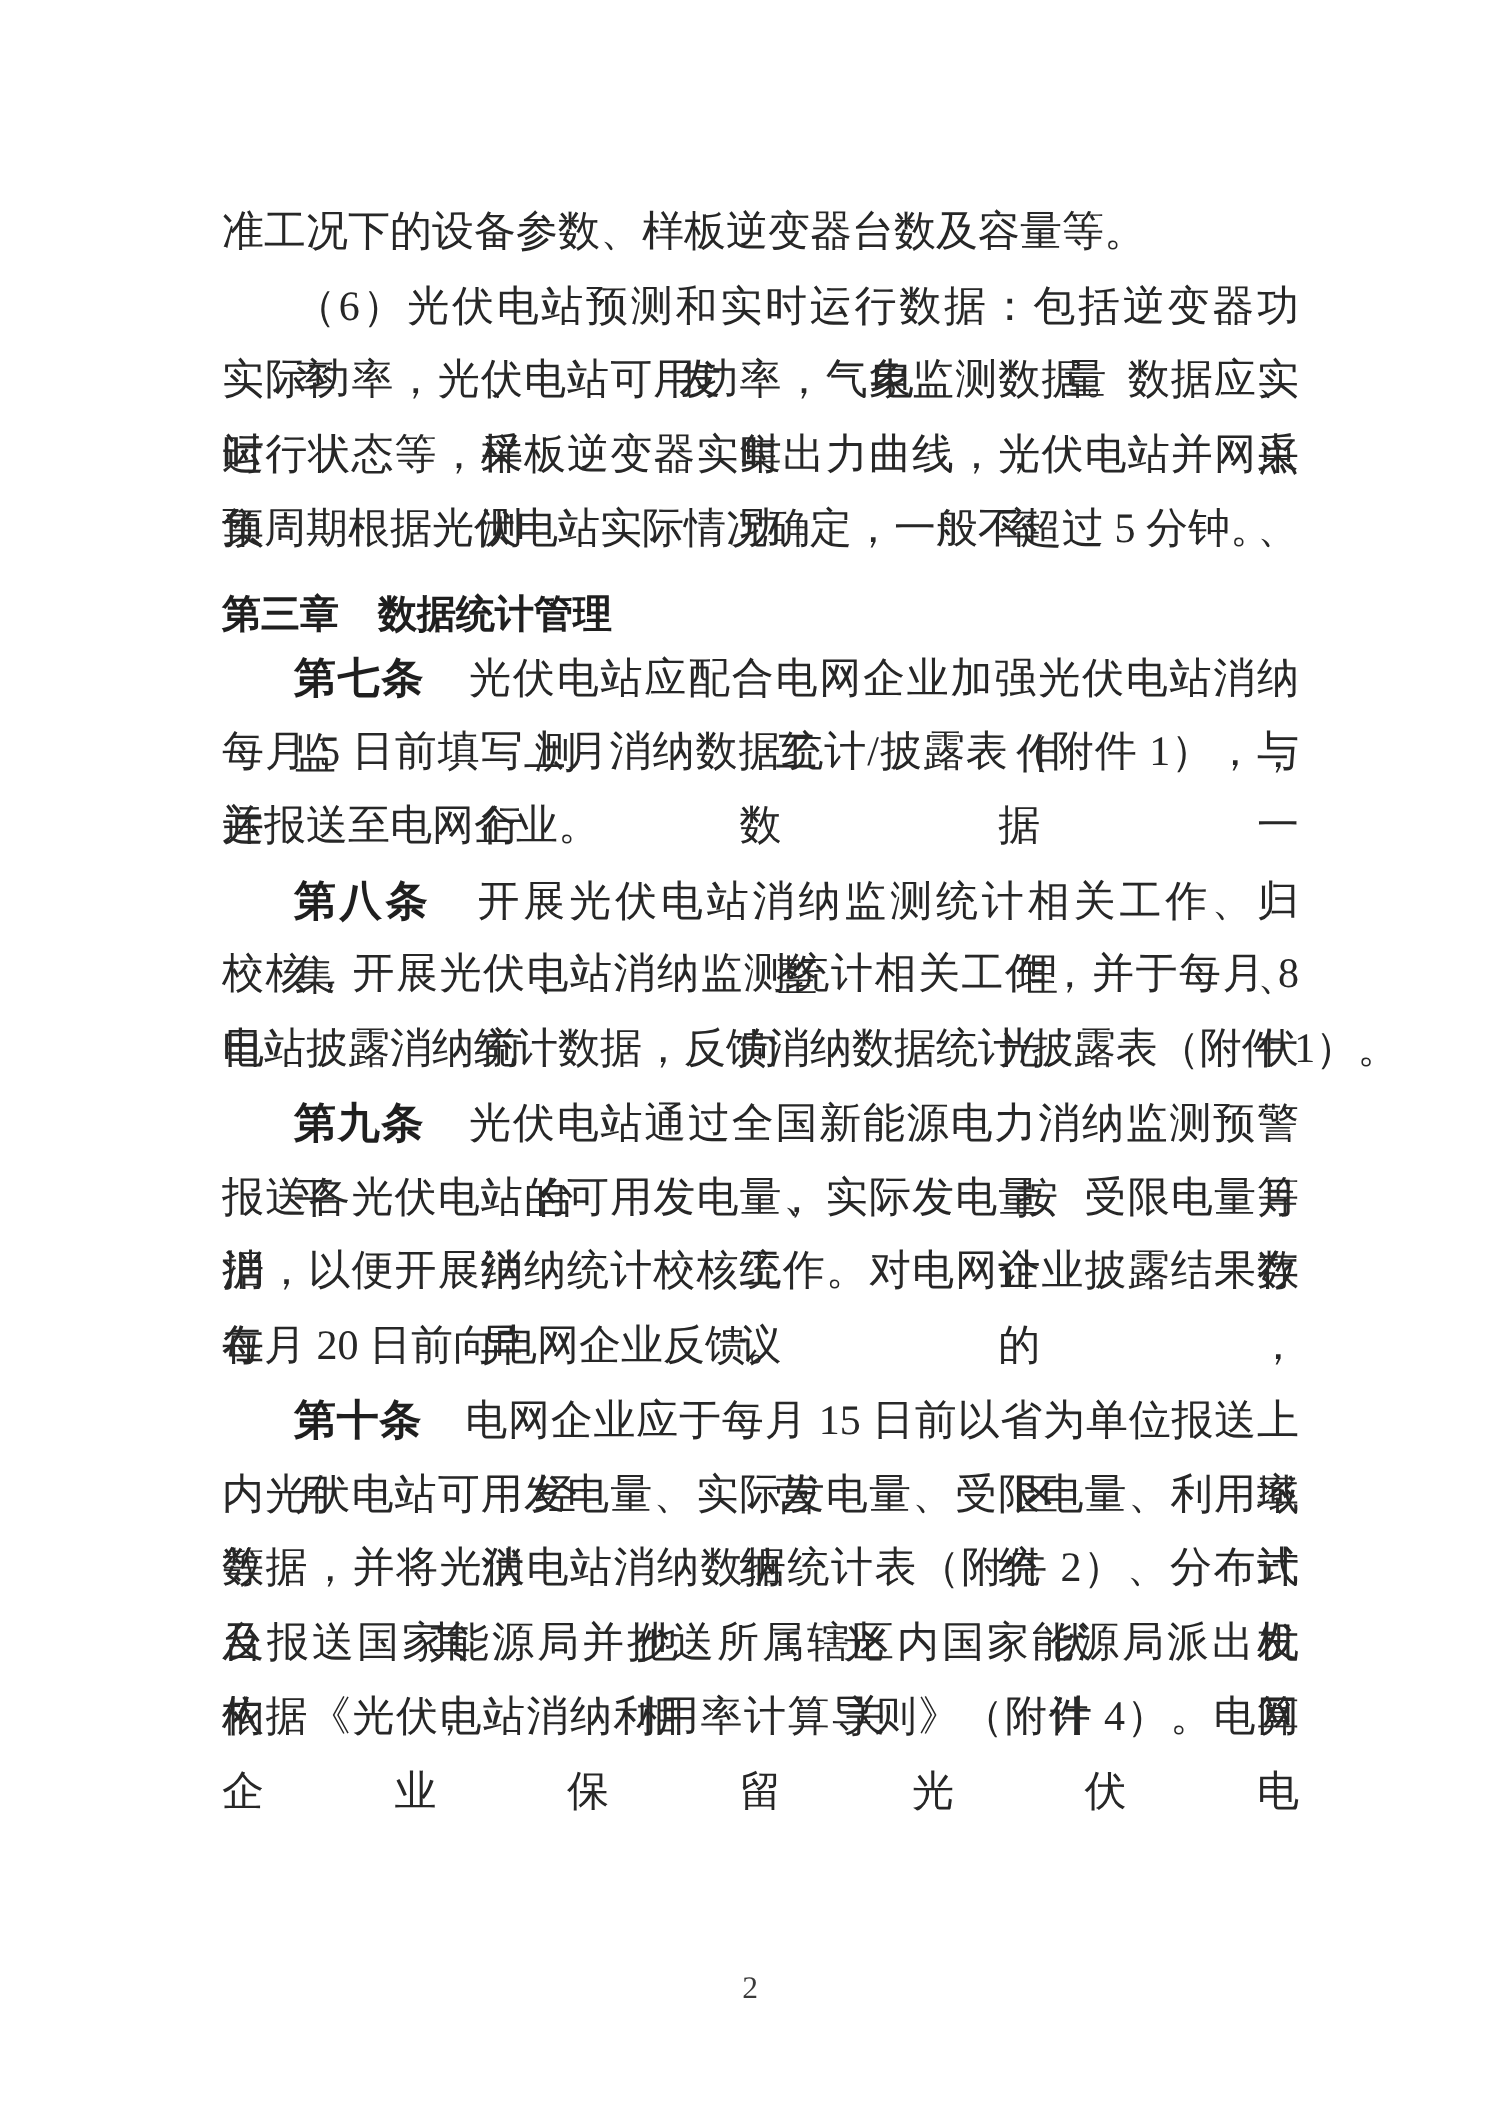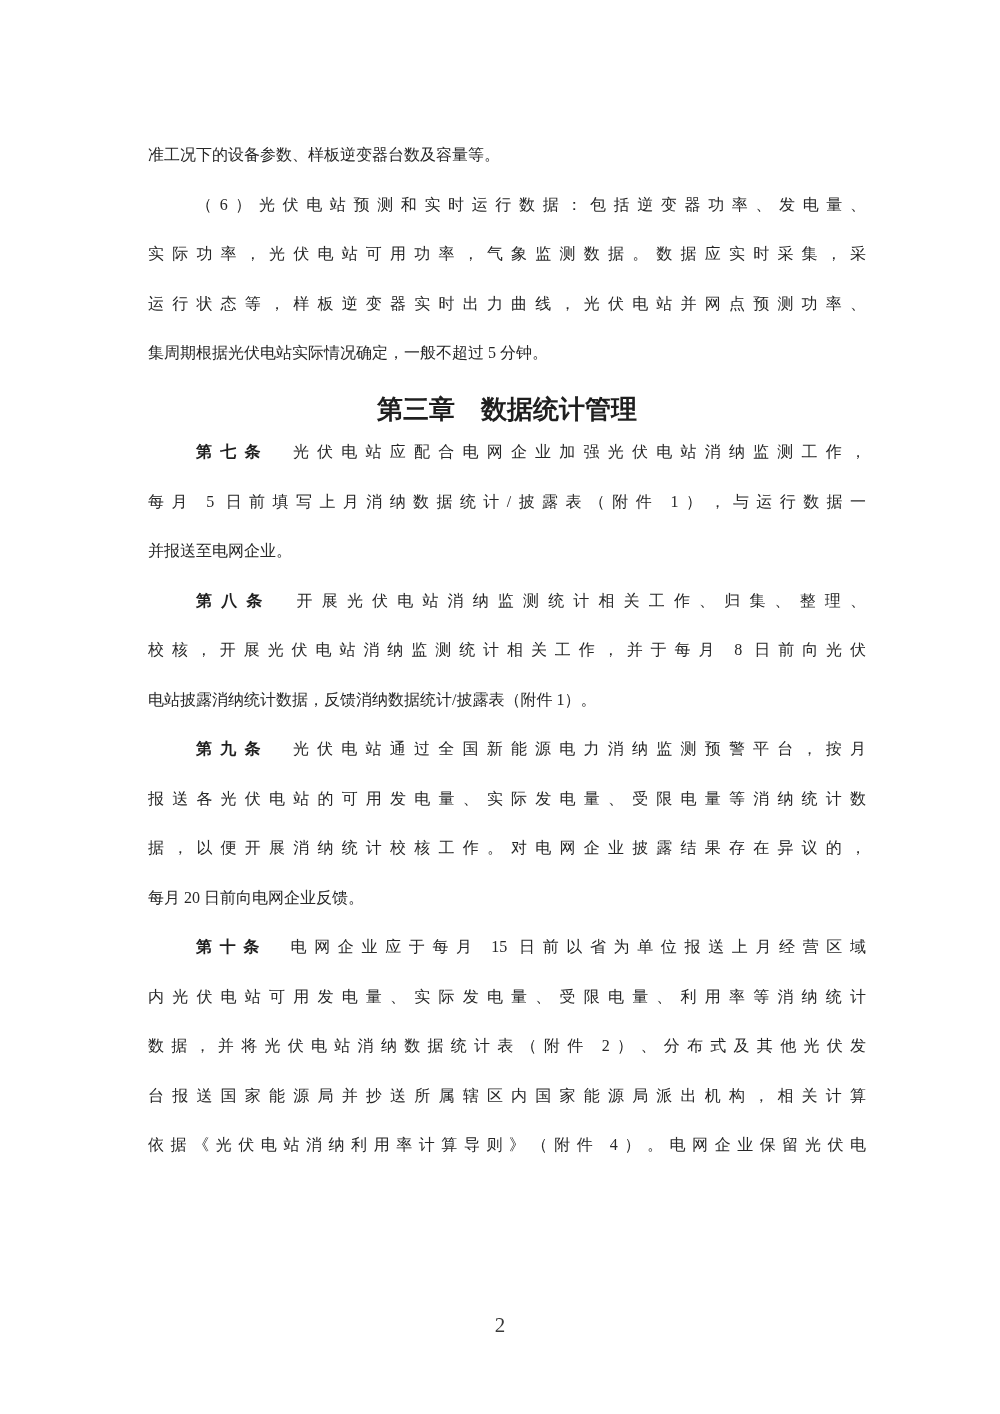--- a/index.html
+++ b/index.html
@@ -16,32 +16,32 @@
     background: #ffffff;
   }
   .doc {
     position: absolute;
     left: 148px; top: 130px;
     width: 718px;
   }
   .line {
     height: 49.5px;
     line-height: 49.5px;
-    font-size: 16px;
+    font-size: 28px;
     letter-spacing: 0;
     white-space: nowrap;
   }
   .line.justify {
     white-space: normal;
     text-align: justify;
     text-align-last: justify;
     text-justify: inter-character;
   }
   .line.left { text-align: left; }
-  .line.center { text-align: center; white-space: normal; }
+  .line.center { white-space: normal; }
   .line.indent { padding-left: 48px; box-sizing: border-box; }
   .seg { display: inline; }
   .seg.bold {
     font-family: "Liberation Sans", "DejaVu Sans", sans-serif;
     font-weight: 700;
     color: #1f1f1f;
   }
   .line.heading {
     font-size: 26px;
     transform: translateY(7px);

